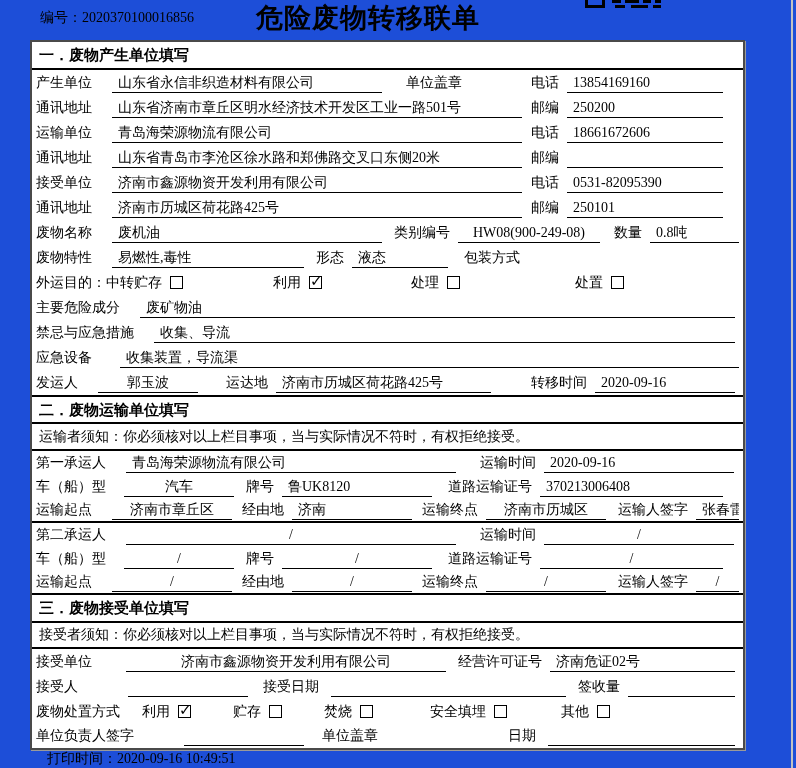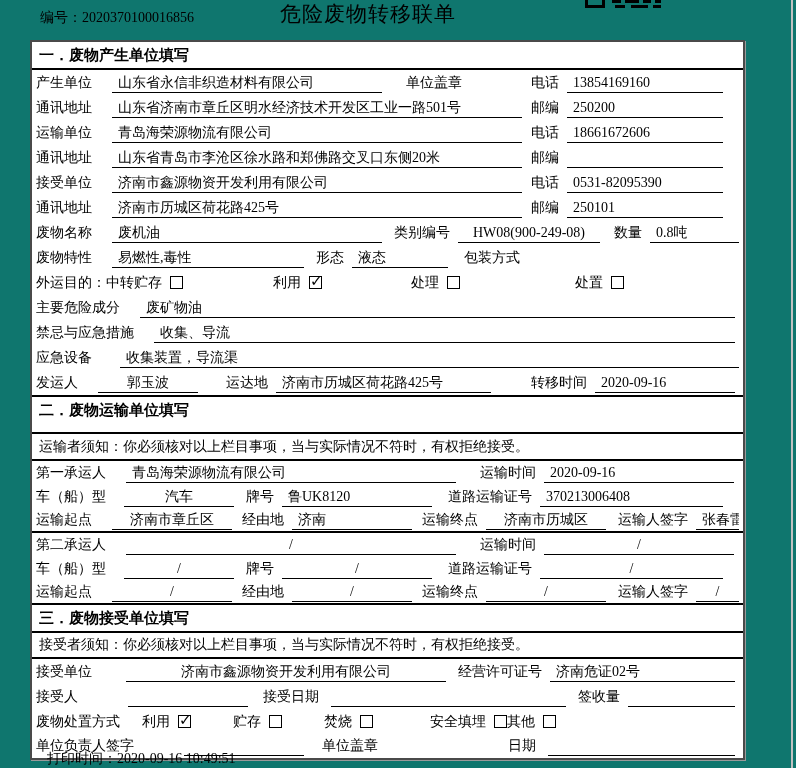--- a/index.html
+++ b/index.html
@@ -1,40 +1,40 @@
 <!DOCTYPE html>
 <html><head>
 <meta charset="utf-8">
 <style>
   * { margin:0; padding:0; box-sizing:border-box; }
   html,body { width:796px; height:768px; background:#fff; }
   body { font-family:"Liberation Serif","DejaVu Serif",serif; font-size:14px; color:#000; position:relative; overflow:hidden; }
-  .page { position:absolute; inset:0; background:#0f766e; }
+  .page { position:absolute; inset:0; background:#1d4ed8; }
 
   .serial { position:absolute; left:40px; top:9px; white-space:nowrap; }
-  .title  { position:absolute; left:0; right:60px; top:0; text-align:center; font-size:21px; font-weight:normal; letter-spacing:1px; }
+  .title  { position:absolute; left:0; right:60px; top:0; text-align:center; font-size:27px; font-weight:bold; letter-spacing:1px; }
   .qr     { position:absolute; left:585px; top:0; }
 
   .page-edge-right { position:absolute; left:791px; top:0; width:2px; height:768px; background:#c2c2c2; }
 
   .form-table { position:absolute; left:30px; top:40px; width:715px; border:2px solid #4a4a4a; background:#fff; box-shadow:1px 1px 0 #9a9a9a; }
 
   .sec-header { height:28px; line-height:26px; font-weight:bold; font-size:15px; padding-left:7px; border-bottom:2px solid #000; }
-  .sec-header.mid { border-top:2px solid #000; height:39px; }
+  .sec-header.mid { border-top:2px solid #000; height:29px; }
   .notice-row { height:27px; display:flex; align-items:center; padding-left:7px; border-bottom:2px solid #000; }
 
   .t-row { display:flex; align-items:center; padding:0 4px; position:relative; }
   .h25 { height:25px; } .h24 { height:24px; }
   .bb  { border-bottom:2px solid #000; }
 
   .lbl { white-space:nowrap; flex:none; }
   .w62{width:62px} .w76{width:76px} .w88{width:88px} .w90{width:90px} .w96{width:96px} .w98{width:98px} .w110{width:110px}
   .ml8{margin-left:8px} .ml10{margin-left:10px} .ml12{margin-left:12px} .ml14{margin-left:14px} .ml15{margin-left:15px} .ml16{margin-left:16px}
   .ml18{margin-left:18px} .ml24{margin-left:24px} .ml28{margin-left:28px} .ml30{margin-left:30px} .ml42{margin-left:42px}
-  .ml50{margin-left:50px} .ml54{} .ml57{margin-left:57px} .ml89{margin-left:89px} .ml90{margin-left:90px}
+  .ml50{margin-left:50px} .ml54{margin-left:54px} .ml57{margin-left:57px} .ml89{margin-left:89px} .ml90{margin-left:90px}
   .ml115{margin-left:115px} .ml130{margin-left:130px}
   .mr4{margin-right:4px} .mr16{margin-right:16px}
 
   .ul { flex:none; border-bottom:1px solid #000; height:20px; line-height:20px; padding:0 6px; white-space:nowrap; overflow:hidden; }
   .ul.c { text-align:center; }
   .ul.fill { flex:1 1 auto; }
   .u100{width:100px} .u110{width:110px} .u120{width:120px} .u142{width:142px} .u150{width:150px} .u190{width:190px}
   .u192{width:192px} .u215{width:215px} .u235{width:235px} .u270{width:270px} .u320{width:320px} .u330{width:330px} .u410{width:410px}
 
   .rgroup { position:absolute; left:499px; top:0; bottom:0; display:flex; align-items:center; width:208px; }

